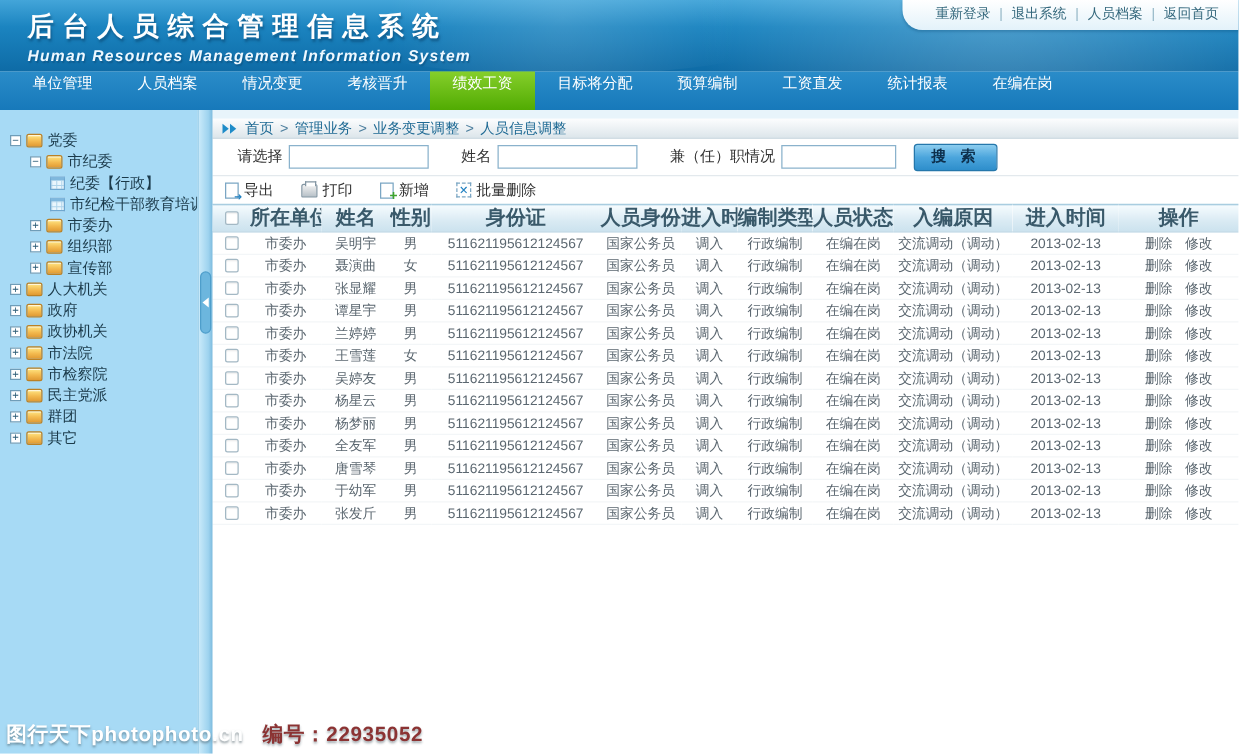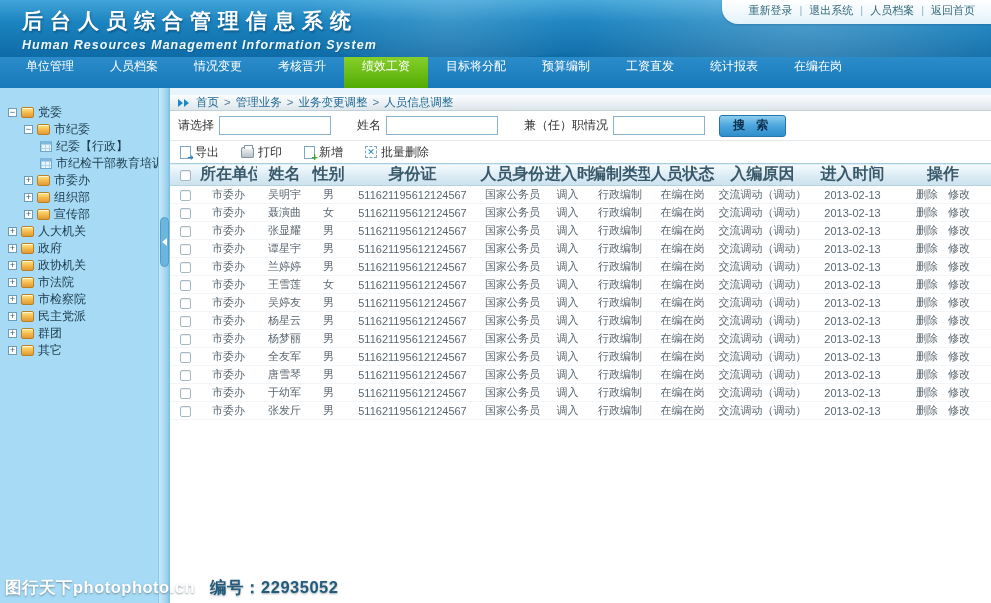--- a/index.html
+++ b/index.html
@@ -64,21 +64,21 @@
   .breadcrumb-bar { height:16px; background:linear-gradient(180deg,#fcfdfe 0%,#dde6eb 100%);
     border-bottom:1px solid #c2d2db; display:flex; align-items:center; padding-left:8px;
     font-size:11.5px; color:#1f6a94; }
   .bc-arrow { display:inline-flex; margin-right:6px; }
   .bc-arrow i { width:0; height:0; border-top:4px solid transparent; border-bottom:4px solid transparent;
     border-left:5px solid #1e8bc8; margin-right:1px; }
   .breadcrumb-bar a { color:#1f6a94; text-decoration:none; cursor:pointer; }
   .breadcrumb-bar .bc-sep { margin:0 5px; color:#4d7f9e; }
 
   
-  .filter-bar { height:30px; display:flex; align-items:center; padding-left:8px; font-size:12px;
+  .filter-bar { height:30px; display:flex; align-items:center; padding-left:20px; font-size:12px;
     color:#333; border-bottom:1px solid #e3e9ed; }
   .filter-bar label { margin-right:5px; white-space:nowrap; }
   .filter-bar input { height:19px; border:1px solid #8ab2cc; background:#fff; margin-right:26px; padding:0 3px; font-size:12px; }
   .inp-select { width:112px; } .inp-name { width:112px; } .inp-job { width:92px; margin-right:14px !important; }
   .search-btn { height:22px; padding:0 13px; font-size:12px; font-weight:bold; color:#0d2f4c; letter-spacing:4px;
     background:linear-gradient(180deg,#8ccdef 0%,#4ba5dc 50%,#2e8ecb 100%);
     border:1px solid #2577ab; border-radius:3px; cursor:pointer; }
 
   
   .toolbar { height:22px; display:flex; align-items:center; padding-left:10px; gap:22px;
@@ -109,21 +109,21 @@
   
   .footer-bar { height:12px; background:#d7dad5; border-top:2px solid #5f948f; position:relative; overflow:hidden;
     display:flex; align-items:flex-start; padding:2px 0 0 10px; gap:14px; }
   .footer-bar .checkbox { width:10px; height:10px; }
   .ghost { width:34px; height:9px; border:1px solid #b9beba; background:#e4e7e2; border-radius:2px; }
   .corner-mark { position:absolute; right:8px; top:3px; width:26px; height:8px; background:#8e9693; border-radius:2px; opacity:.7; }
 
   
   .watermark { position:absolute; left:5px; top:577px; z-index:9; font-size:16.5px; font-weight:bold; color:#fff;
     text-shadow:0 1px 2px rgba(60,80,90,.55); letter-spacing:.5px; white-space:nowrap; }
-  .watermark .wm-num { margin-left:10px; color:#0c4a6e; opacity:.9; }
+  .watermark .wm-num { margin-left:10px; color:#7f1d1d; opacity:.9; }
 </style>
 </head>
 <body>
 
 <div class="app">
 
   <div class="header">
     <div class="title-block">
       <div class="app-title">后台人员综合管理信息系统</div>
       <div class="app-subtitle">Human Resources Management Information System</div>

